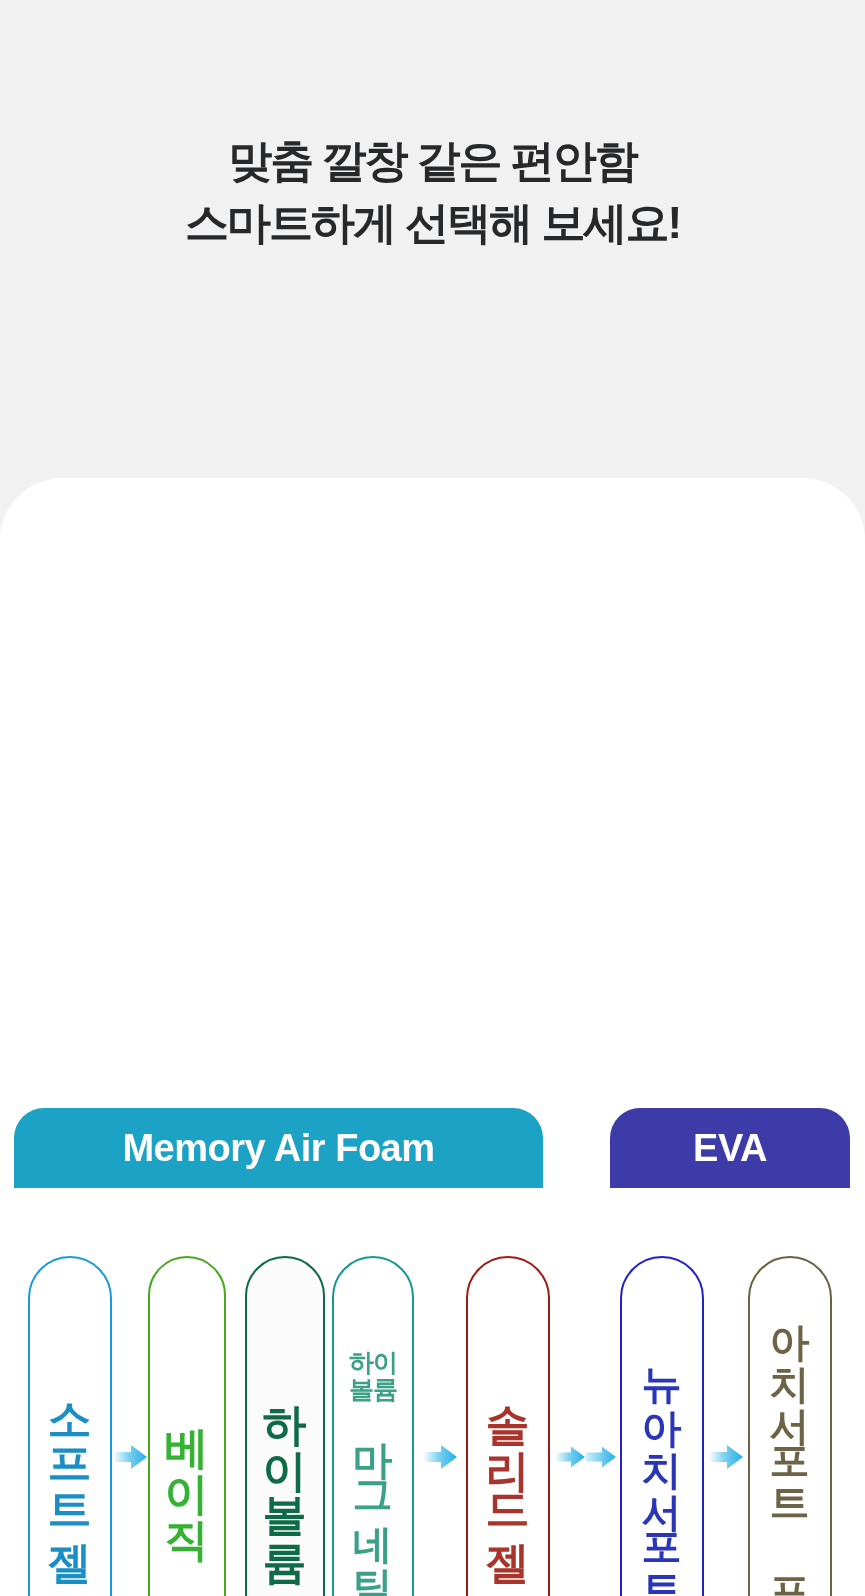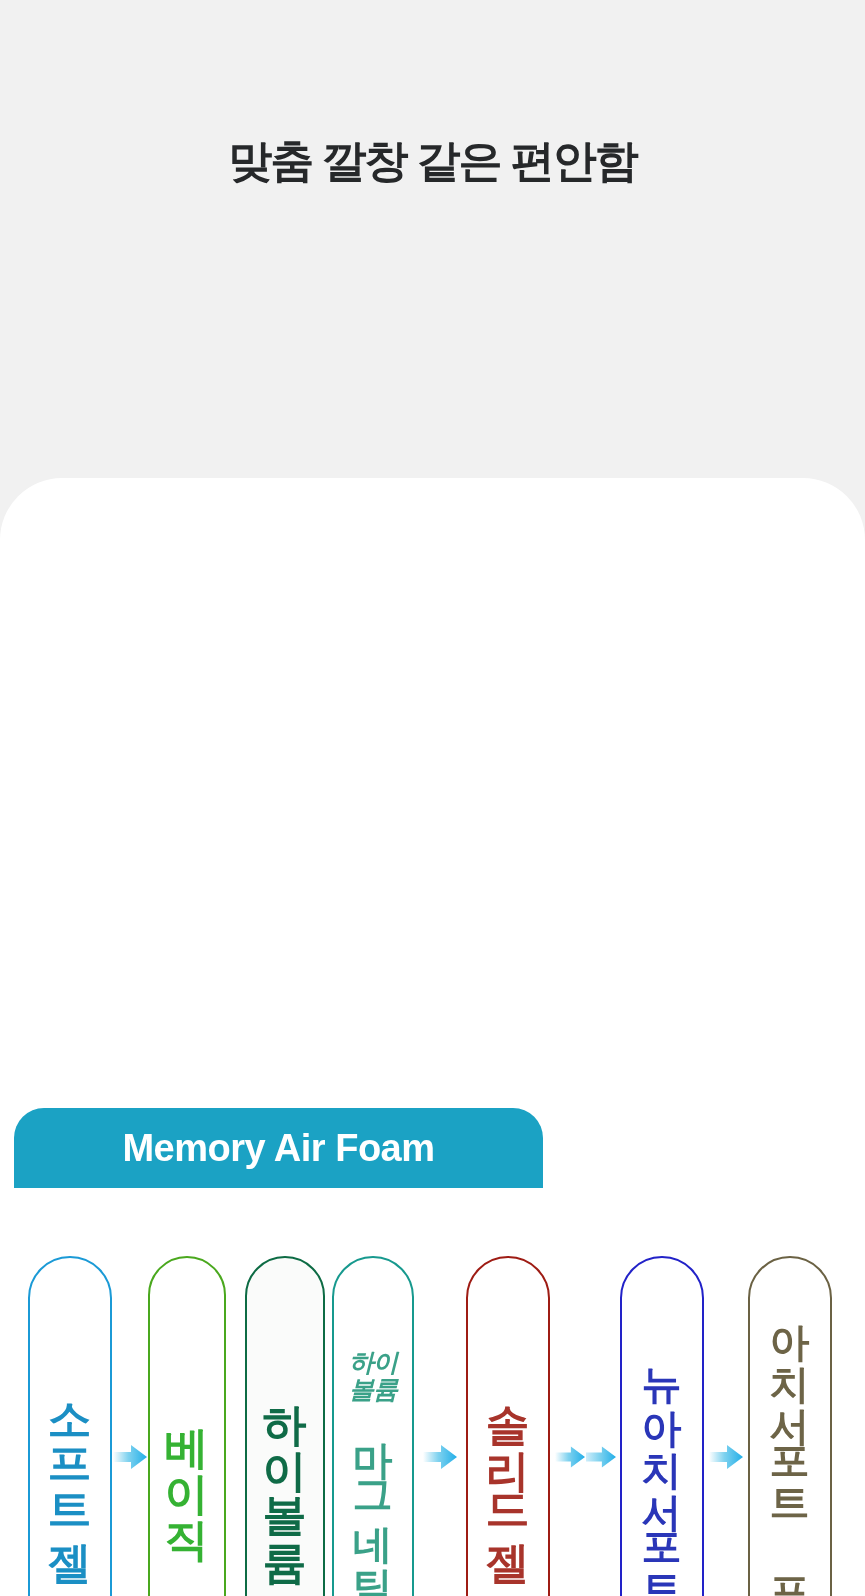--- a/index.html
+++ b/index.html
@@ -102,47 +102,51 @@
 
   
   .pill-prelabel {
     font-weight: 800;
     font-size: 25px;
     line-height: 1.08;
     letter-spacing: -1px;
     text-align: center;
     margin-bottom: 10px;
   }
-  .pill-prelabel span { display: block; font-style: italic; }
+  .pill-prelabel span { display: block; }
 
   
   .arrow-slot {
     position: absolute;
     top: 955px;
     height: 48px;
     display: flex;
     align-items: center;
     justify-content: center;
     gap: 1px;
   }
   .arrow-glyph { display: block; }
 </style>
 </head>
 <body>
 
 <div id="page" style="background: rgb(241, 241, 241);"></div>
 
 <div id="headline" style="color: rgb(38, 40, 42);">
   <span class="hl-line">맞춤 깔창 같은 편안함</span>
+  <span class="hl-line">스마트하게 선택해 보세요!</span>
 </div>
 
 <div id="card" style="background: rgb(255, 255, 255);">
 
   <div class="banner" id="banner-maf" style="background: rgb(27, 162, 196); color: rgb(255, 255, 255);">
     <span>Memory Air Foam</span>
+  </div>
+  <div class="banner" id="banner-eva" style="background: rgb(60, 59, 168); color: rgb(255, 255, 255);">
+    <span>EVA</span>
   </div>
 
   <div id="pill-row">
 
     <div class="pill" id="pill-0" style="left: 28px; width: 84px; border-color: rgb(27, 154, 214); background: rgb(255, 255, 255); color: rgb(27, 143, 196);">
       <span class="pill-label sz-lg">소프트젤</span>
     </div>
 
     <div class="pill" id="pill-1" style="left: 148px; width: 78px; border-color: rgb(74, 168, 30); background: rgb(255, 255, 255); color: rgb(53, 178, 51);">
       <span class="pill-label sz-lg">베이직</span>

